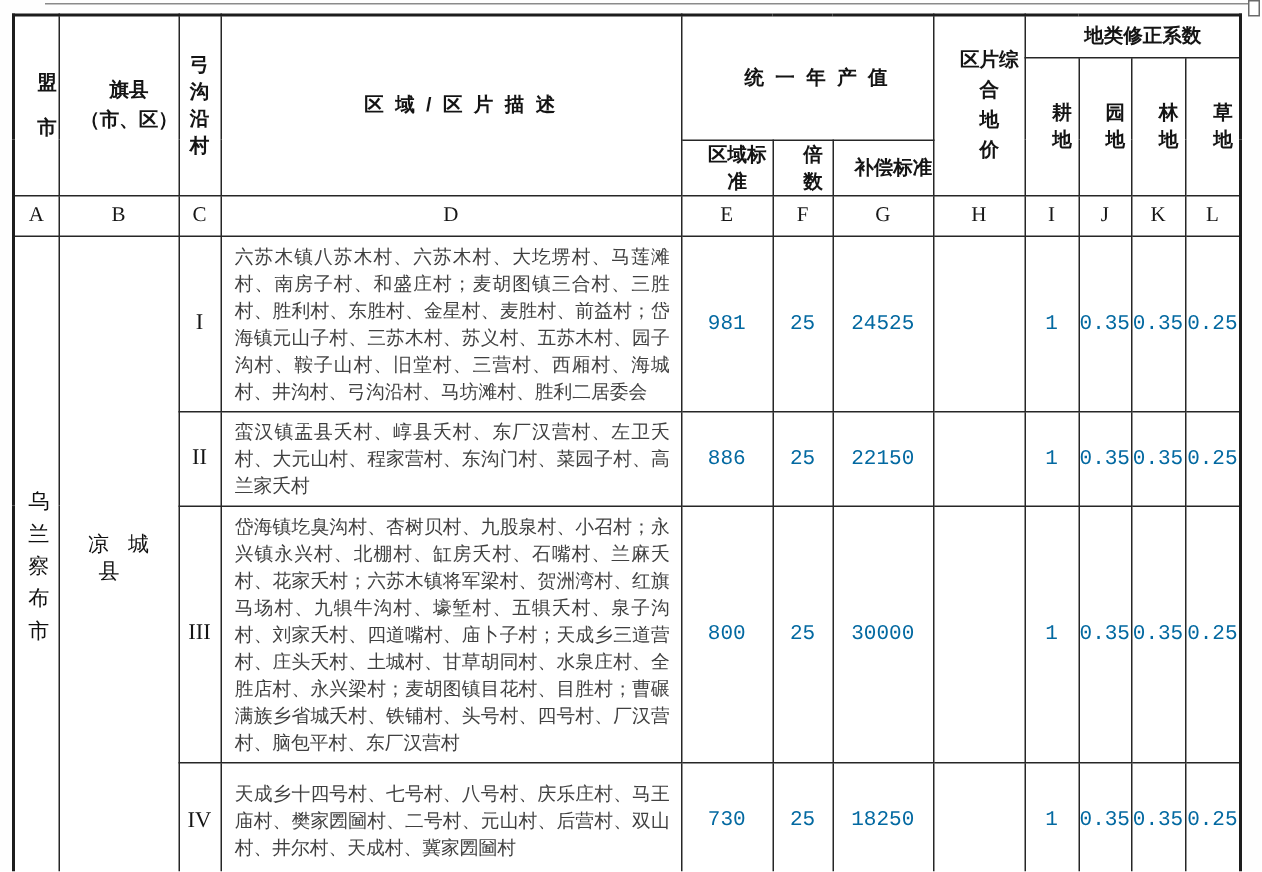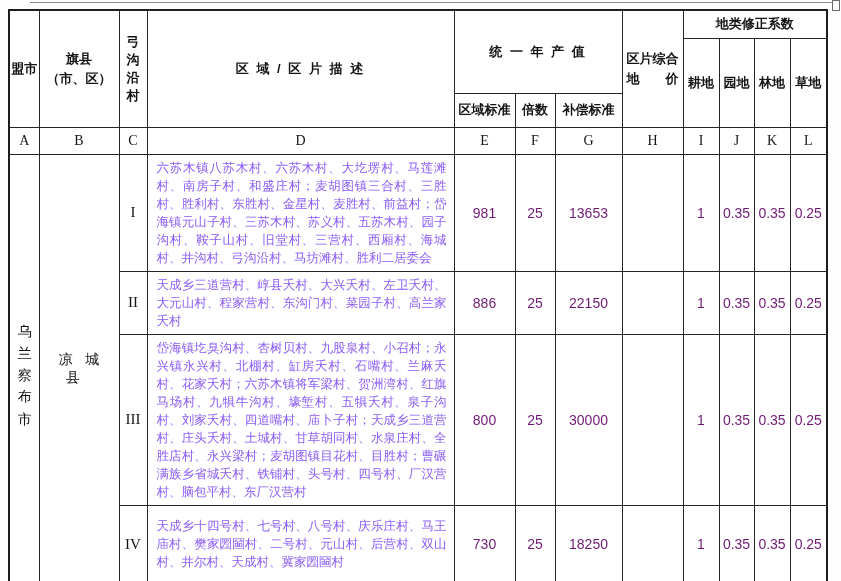--- a/index.html
+++ b/index.html
@@ -64,20 +64,21 @@
   tr.r0 { height: 114px; }
   tr.r1 { height: 63px; }
   tr.r2 { height: 164px; }
   tr.r3 { height: 79px; }
 
   .hdr {
     font-family: "Liberation Sans", sans-serif;
     font-weight: 700;
     font-size: 13px;
     color: #141414;
+    padding-left: 14px;
   }
   .preline { white-space: pre-line; line-height: 20px; margin-left: 12px; }
   .stack2 { line-height: 30px; margin-top: 36px; }           
   .zone-hdr {
     line-height: 18px;
     word-break: break-all;
     padding: 0 6px;
   }
   .desc-hdr { letter-spacing: 2px; }
   .output-hdr { letter-spacing: 2px; }
@@ -88,26 +89,26 @@
     color: #161616;
   }
 
   .desc {
     font-family: "Liberation Serif", serif;
     font-size: 12.5px;
     line-height: 18px;
     text-align: justify;
     vertical-align: middle;
     padding: 4px 7px 4px 9px;
-    color: #8b5cf6;
+    color: #404040;
   }
   .num {
-    font-family: Liberation Sans, sans-serif;
-    font-size: 14px;
-    color: #701a75;
+    font-family: Liberation Mono, monospace;
+    font-size: 14px;
+    color: #0369a1;
   }
   .zone-cell {
     font-family: "Liberation Serif", serif;
     font-size: 15px;
     color: #141414;
   }
   .county-cell {
     font-family: "Liberation Serif", serif;
     font-size: 14px;
     letter-spacing: 0.9em;
@@ -191,31 +192,31 @@
 
       <tr class="r0">
         <td rowspan="4">
           <span class="vert-city">乌兰察布市</span>
         </td>
         <td rowspan="4" class="county-cell">凉城县</td>
         <td class="zone-cell">I</td>
         <td class="desc">六苏木镇八苏木村、六苏木村、大圪塄村、马莲滩村、南房子村、和盛庄村；麦胡图镇三合村、三胜村、胜利村、东胜村、金星村、麦胜村、前益村；岱海镇元山子村、三苏木村、苏义村、五苏木村、园子沟村、鞍子山村、旧堂村、三营村、西厢村、海城村、井沟村、弓沟沿村、马坊滩村、胜利二居委会</td>
         <td class="num">981</td>
         <td class="num">25</td>
-        <td class="num">13653</td>
+        <td class="num">24525</td>
         <td class="num"></td>
         <td class="num">1</td>
         <td class="num">0.35</td>
         <td class="num">0.35</td>
         <td class="num">0.25</td>
       </tr>
 
       <tr class="r1">
         <td class="zone-cell">II</td>
-        <td class="desc">天成乡三道营村、崞县夭村、大兴夭村、左卫夭村、大元山村、程家营村、东沟门村、菜园子村、高兰家夭村</td>
+        <td class="desc">蛮汉镇盂县夭村、崞县夭村、东厂汉营村、左卫夭村、大元山村、程家营村、东沟门村、菜园子村、高兰家夭村</td>
         <td class="num">886</td>
         <td class="num">25</td>
         <td class="num">22150</td>
         <td class="num"></td>
         <td class="num">1</td>
         <td class="num">0.35</td>
         <td class="num">0.35</td>
         <td class="num">0.25</td>
       </tr>
 

